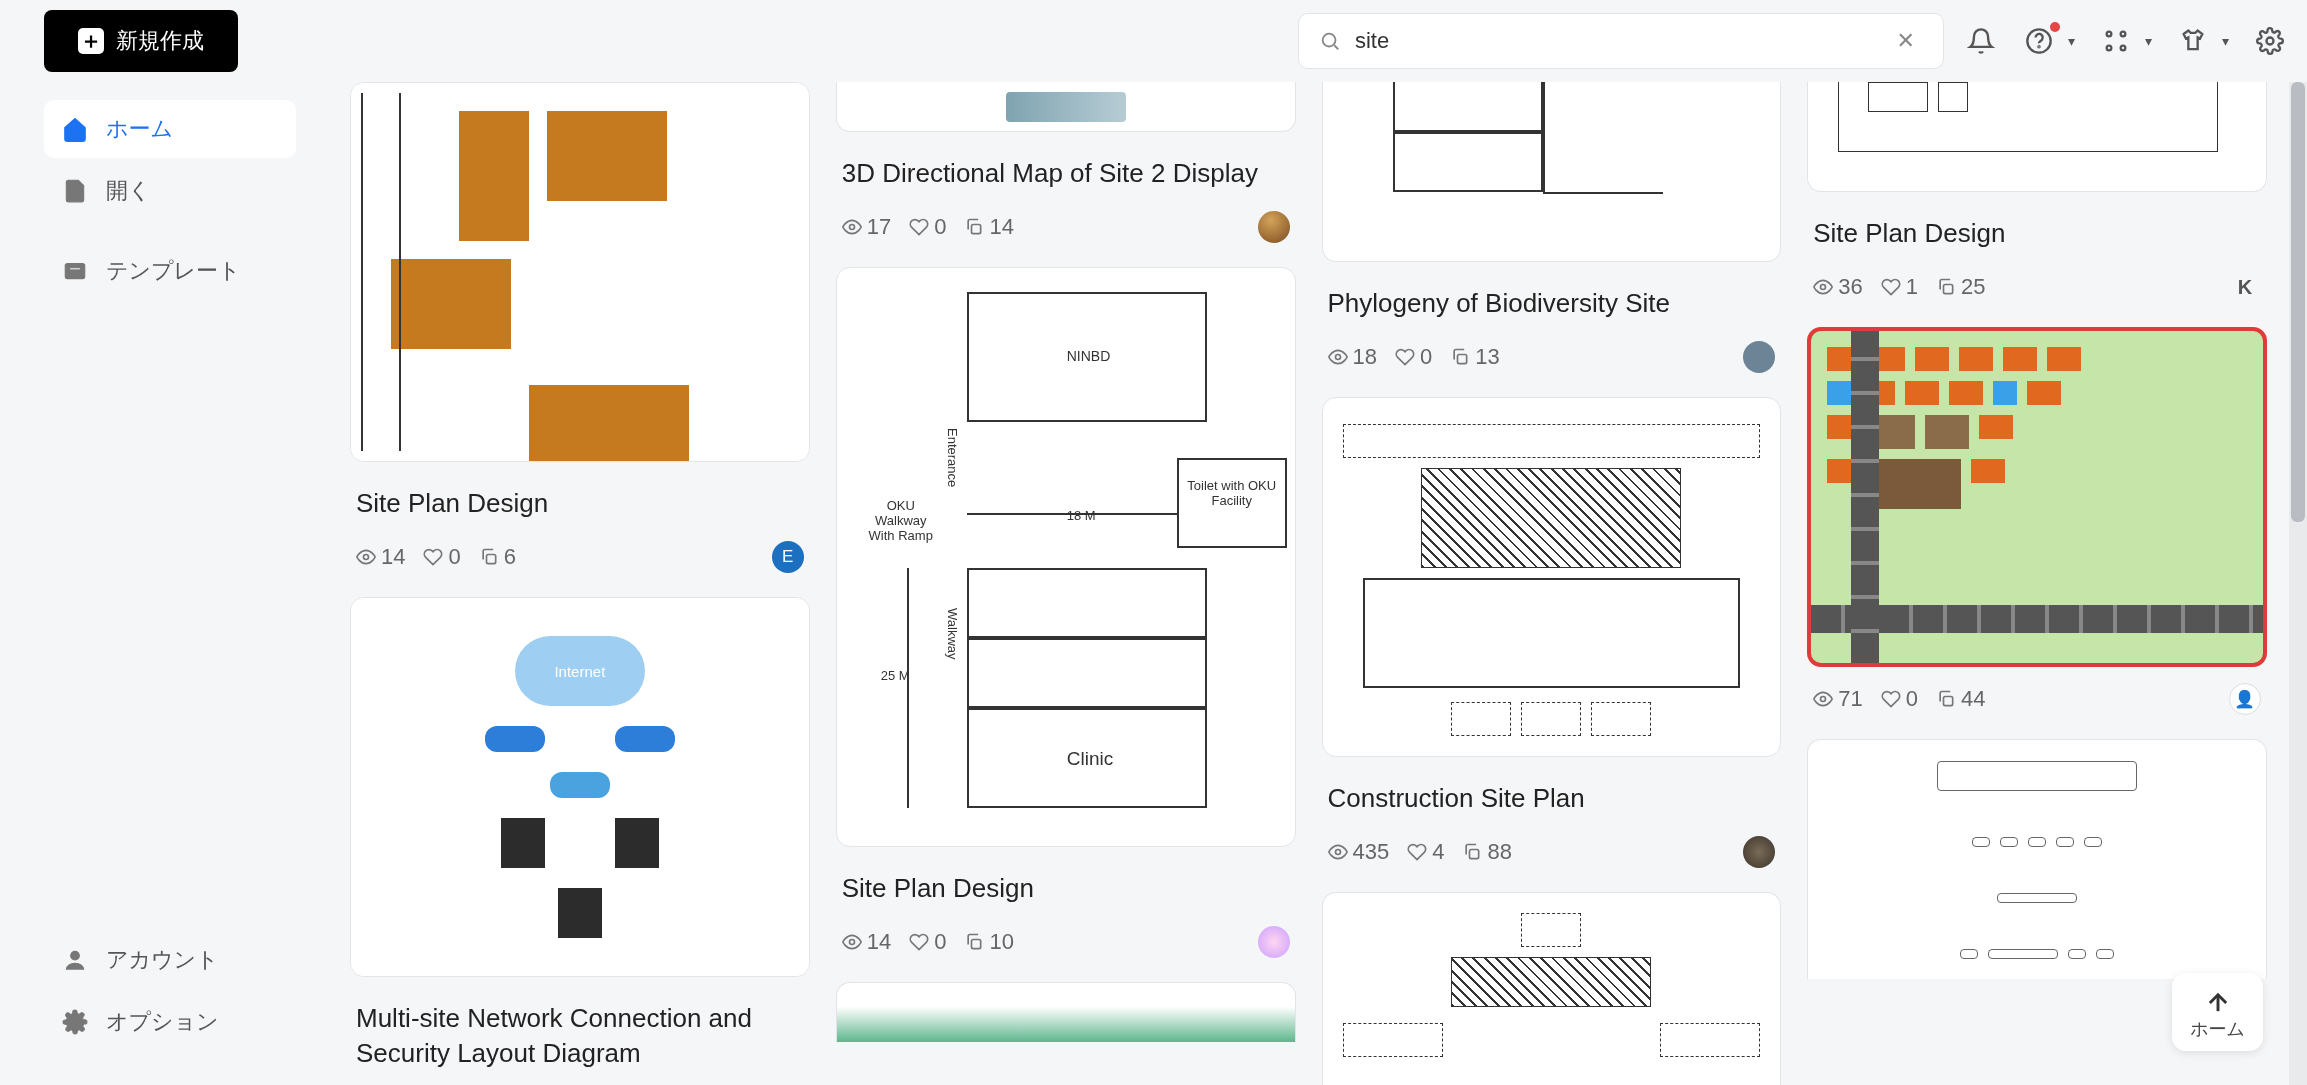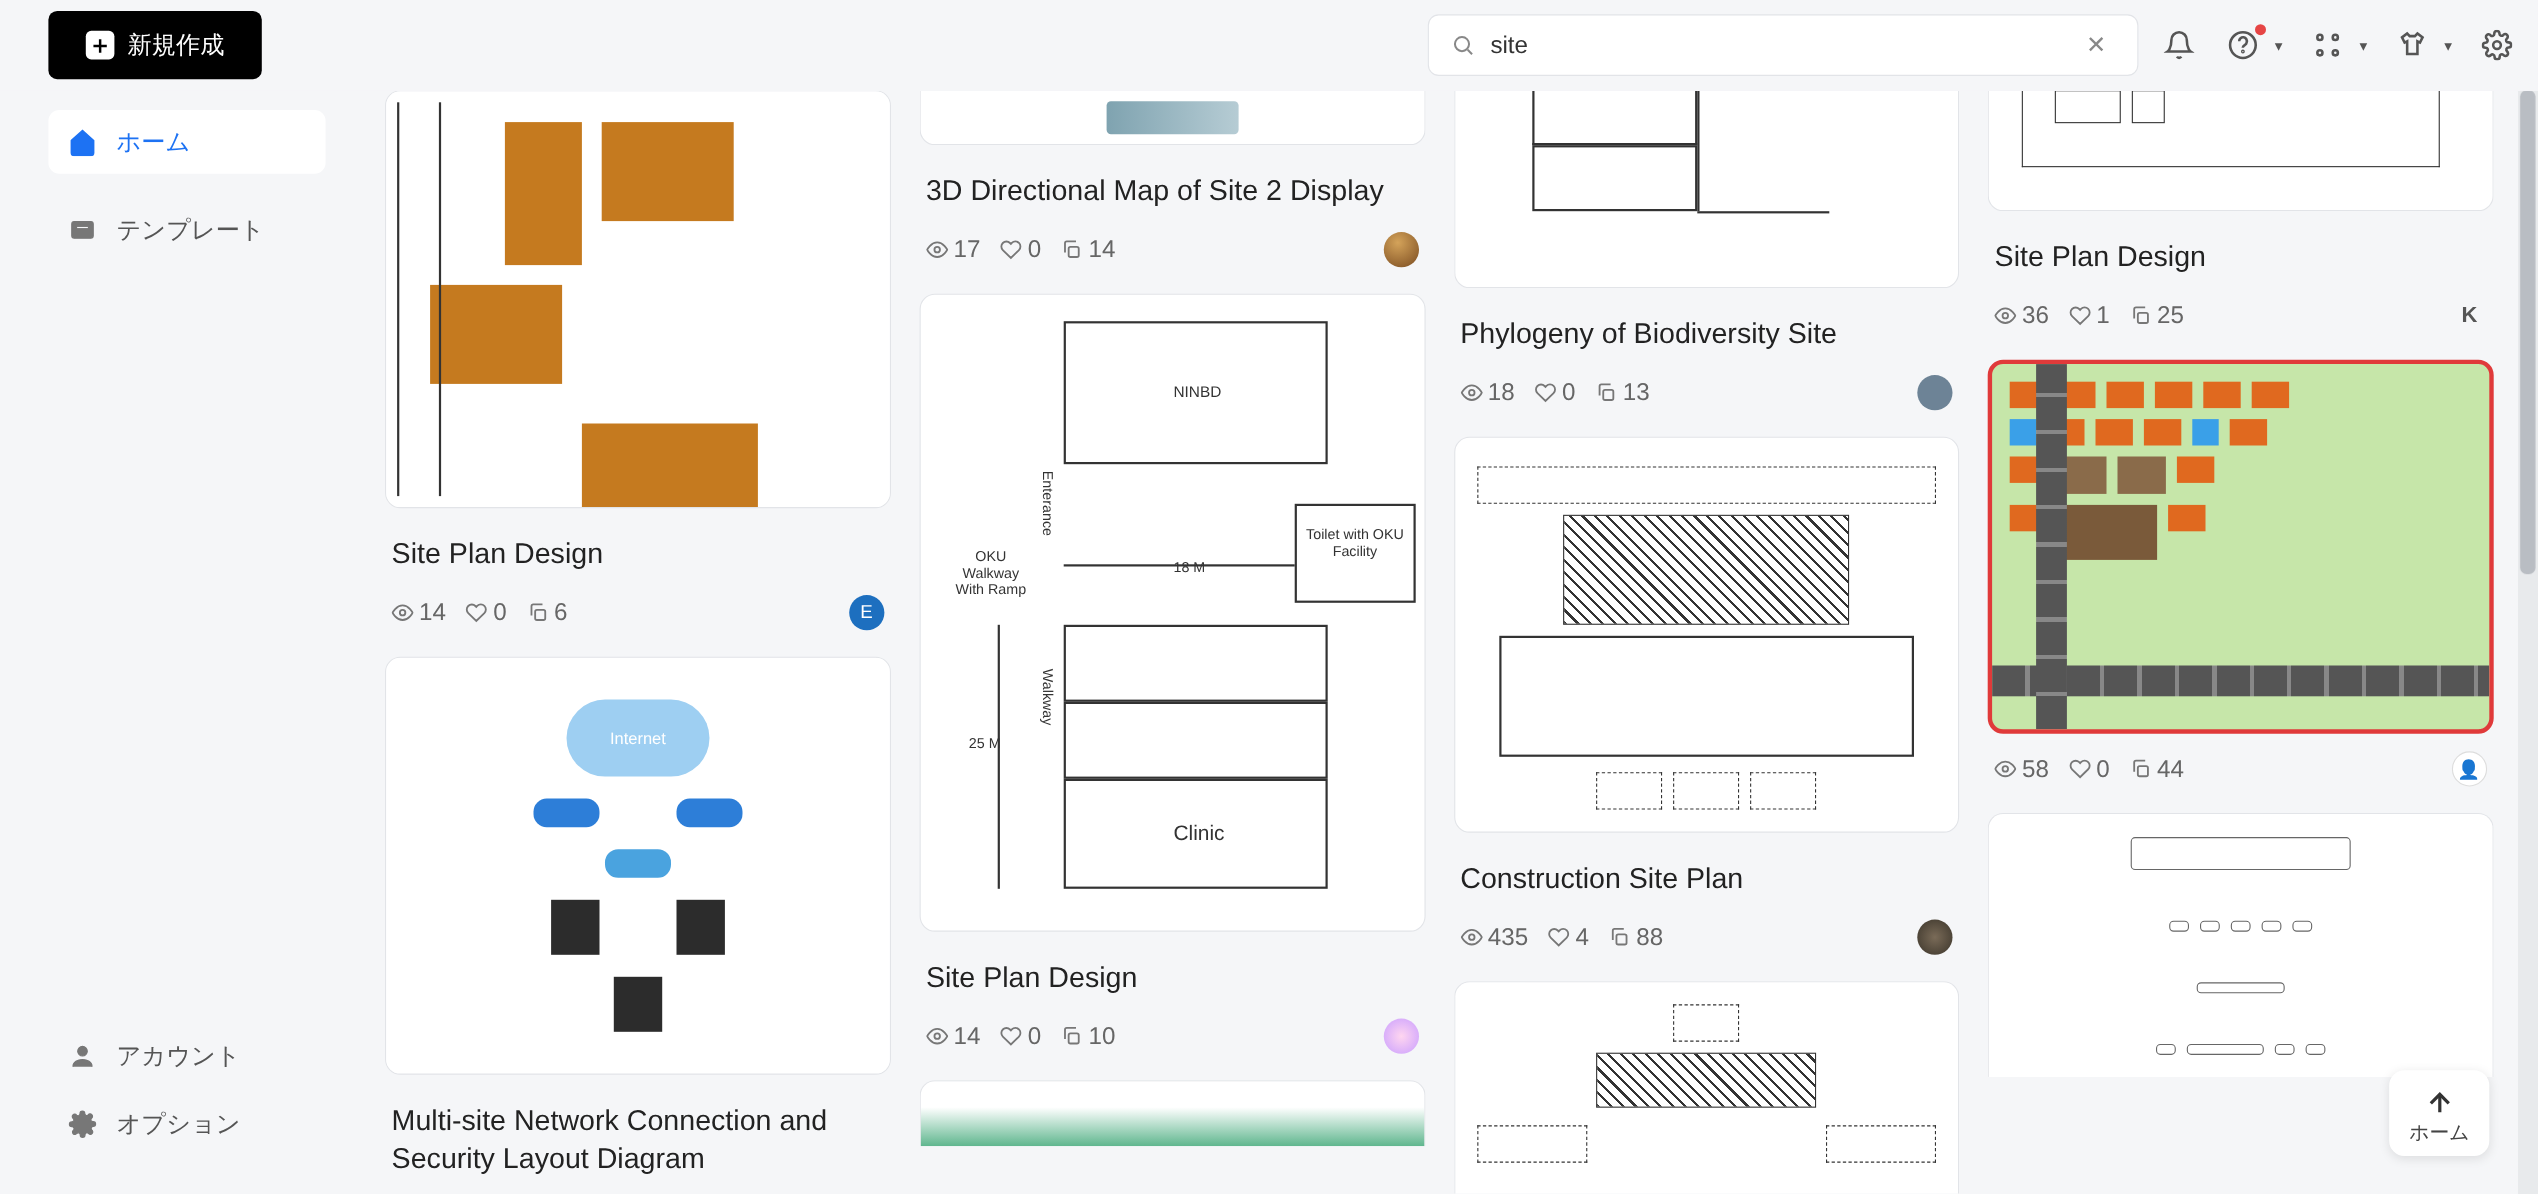--- a/index.html
+++ b/index.html
@@ -135,20 +135,26 @@
     </span>
   </div>
 </div>
 
 <div class="sidebar">
   <div class="side-item active">
     <svg viewBox="0 0 24 24" stroke-width="2">
         <path d="M3 11l9-8 9 8v10a2 2 0 0 1-2 2H5a2 2 0 0 1-2-2z"></path>
       </svg>
     <span>ホーム</span>
+  </div>
+  <div class="side-item">
+    <svg viewBox="0 0 24 24" fill="#777" stroke="none">
+        <path d="M6 2h9l5 5v13a2 2 0 0 1-2 2H6a2 2 0 0 1-2-2V4a2 2 0 0 1 2-2z"></path>
+      </svg>
+    <span>開く</span>
   </div>
   <div style="height:18px"></div>
   <div class="side-item">
     <svg viewBox="0 0 24 24" fill="#777" stroke="none">
         <rect x="3" y="5" width="18" height="14" rx="2"></rect>
         <rect x="7" y="9" width="10" height="2" fill="#f5f6f8"></rect>
       </svg>
     <span>テンプレート</span>
   </div>
 
@@ -446,21 +452,21 @@
           </div>
         <div class="road" style="left:0;right:0;bottom:30px;height:28px;background:repeating-linear-gradient(90deg,#555 0 30px,#888 30px 34px)"></div>
         <div class="road" style="left:40px;top:0;bottom:0;width:28px;background:repeating-linear-gradient(0deg,#555 0 30px,#888 30px 34px)"></div>
       </div>
       <div class="card-meta">
         <span class="group">
             <svg viewBox="0 0 24 24" fill="none" stroke-width="2">
               <path d="M1 12s4-8 11-8 11 8 11 8-4 8-11 8-11-8-11-8z"></path>
               <circle cx="12" cy="12" r="3"></circle>
             </svg>
-            <span>58</span>
+            <span>71</span>
           </span>
         <span class="group">
             <svg viewBox="0 0 24 24" fill="none" stroke-width="2">
               <path d="M20.8 4.6a5.5 5.5 0 0 0-7.8 0L12 5.7l-1-1a5.5 5.5 0 1 0-7.8 7.8L12 21l8.8-8.6a5.5 5.5 0 0 0 0-7.8z"></path>
             </svg>
             <span>0</span>
           </span>
         <span class="group">
             <svg viewBox="0 0 24 24" fill="none" stroke-width="2">
               <rect x="9" y="9" width="11" height="11" rx="2"></rect>

